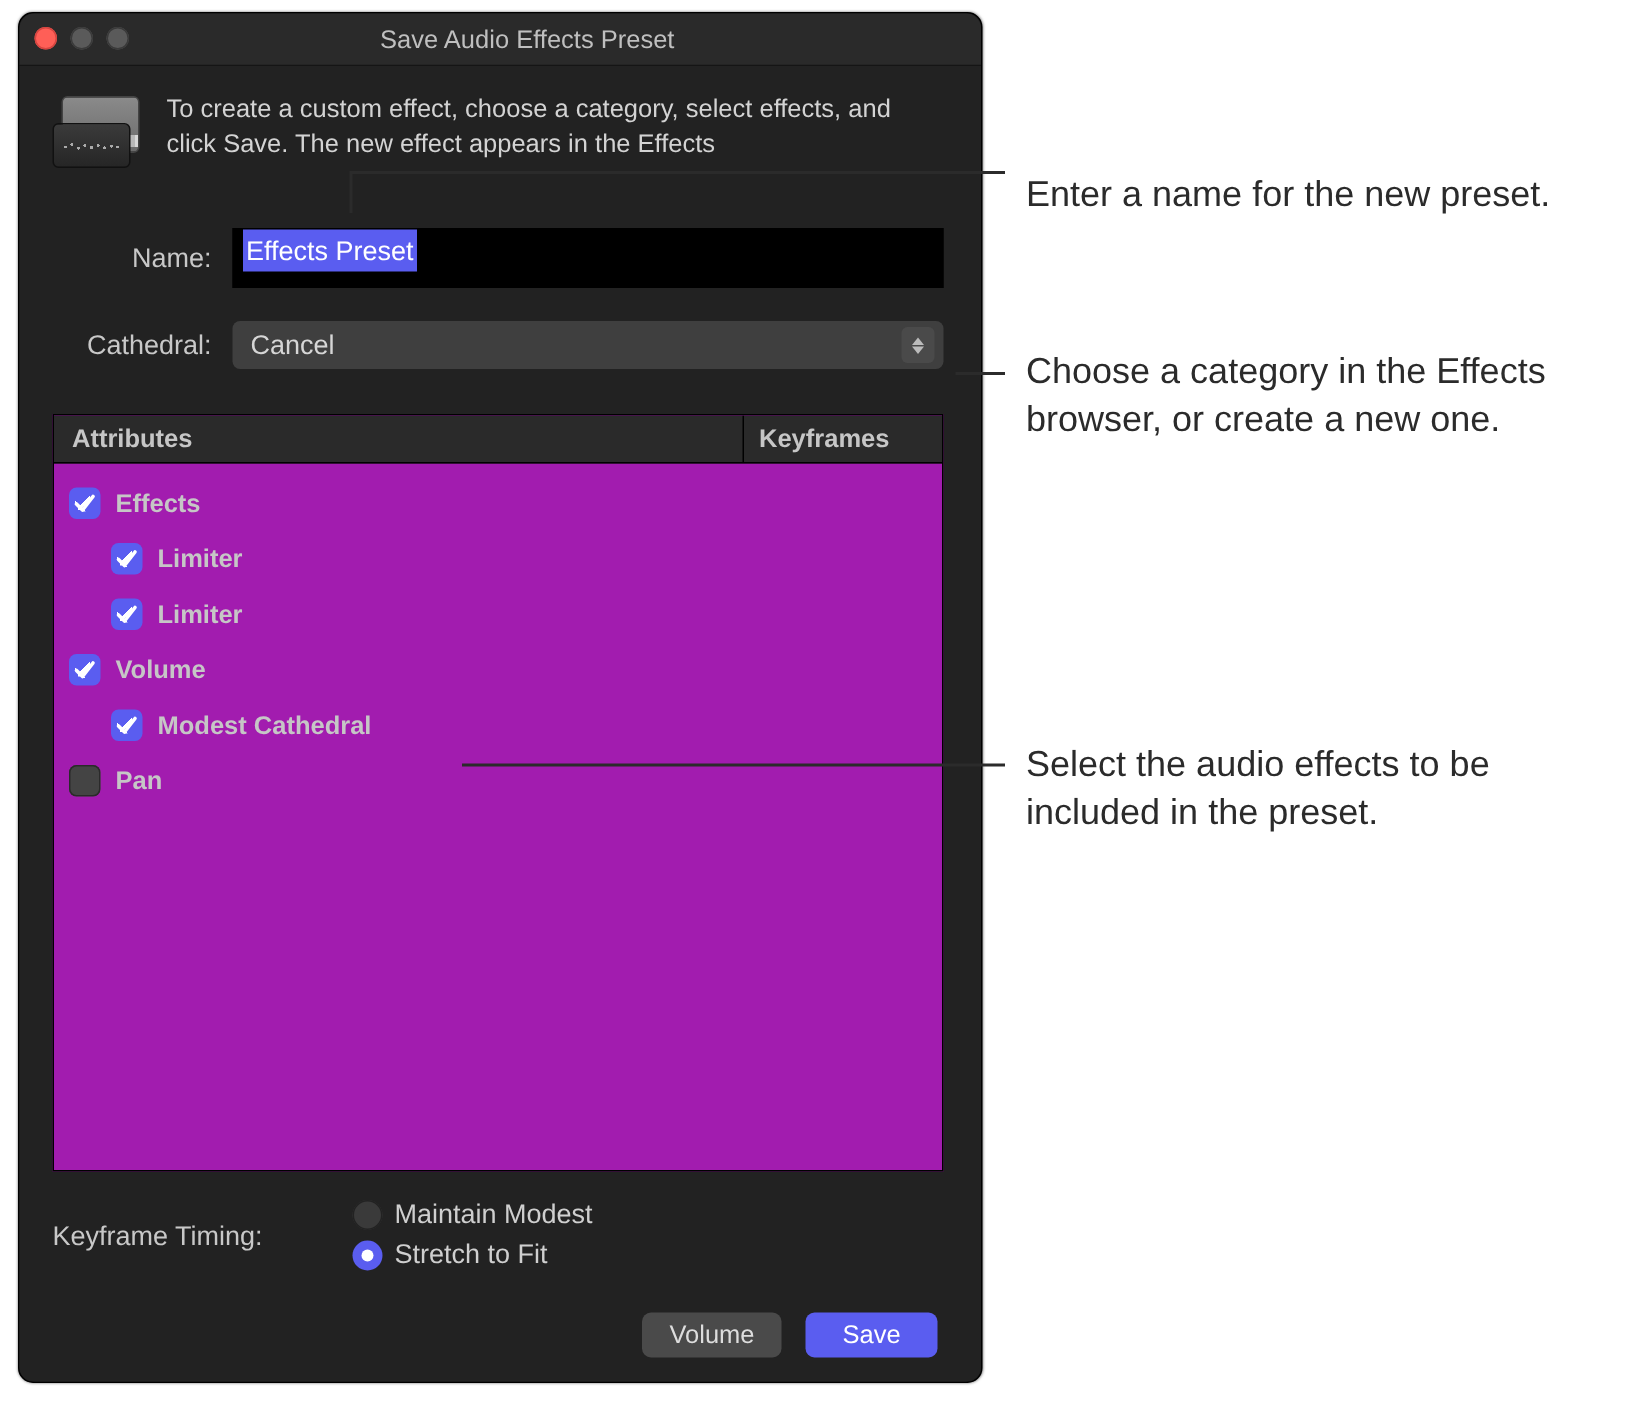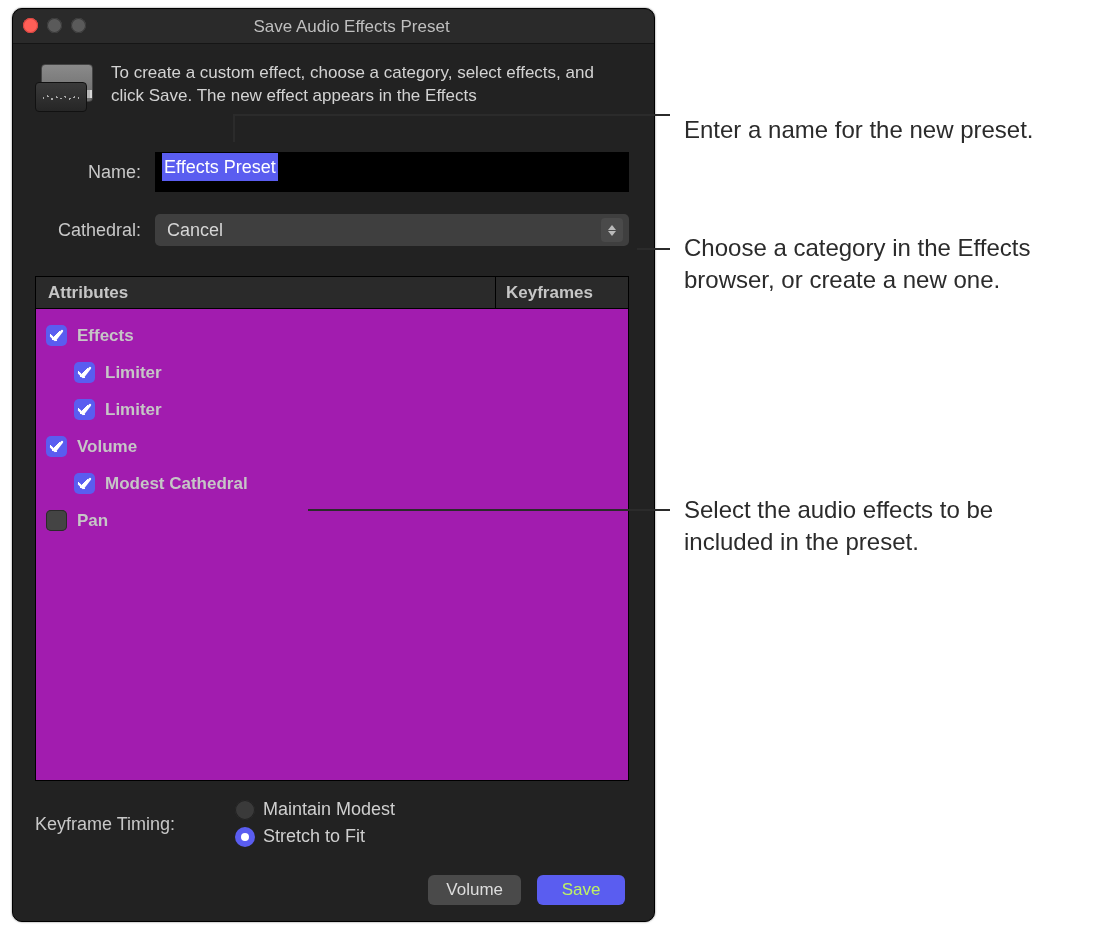--- a/index.html
+++ b/index.html
@@ -260,21 +260,21 @@
   }
   .btn {
     min-width: 88px;
     height: 30px;
     border-radius: 6px;
     font-size: 17px;
     display: flex; align-items: center; justify-content: center;
     padding: 0 18px;
   }
   .btn.cancel { background: #4a4a4a; color: #ddd; }
-  .btn.save { background: #5a5df0; color: #bef264; }
+  .btn.save { background: #5a5df0; color: #ffffff; }
 
   
   .callout {
     position: absolute;
     color: #2b2b2b;
     font-size: 24px;
     line-height: 1.35;
     max-width: 380px;
   }
   .leader {

